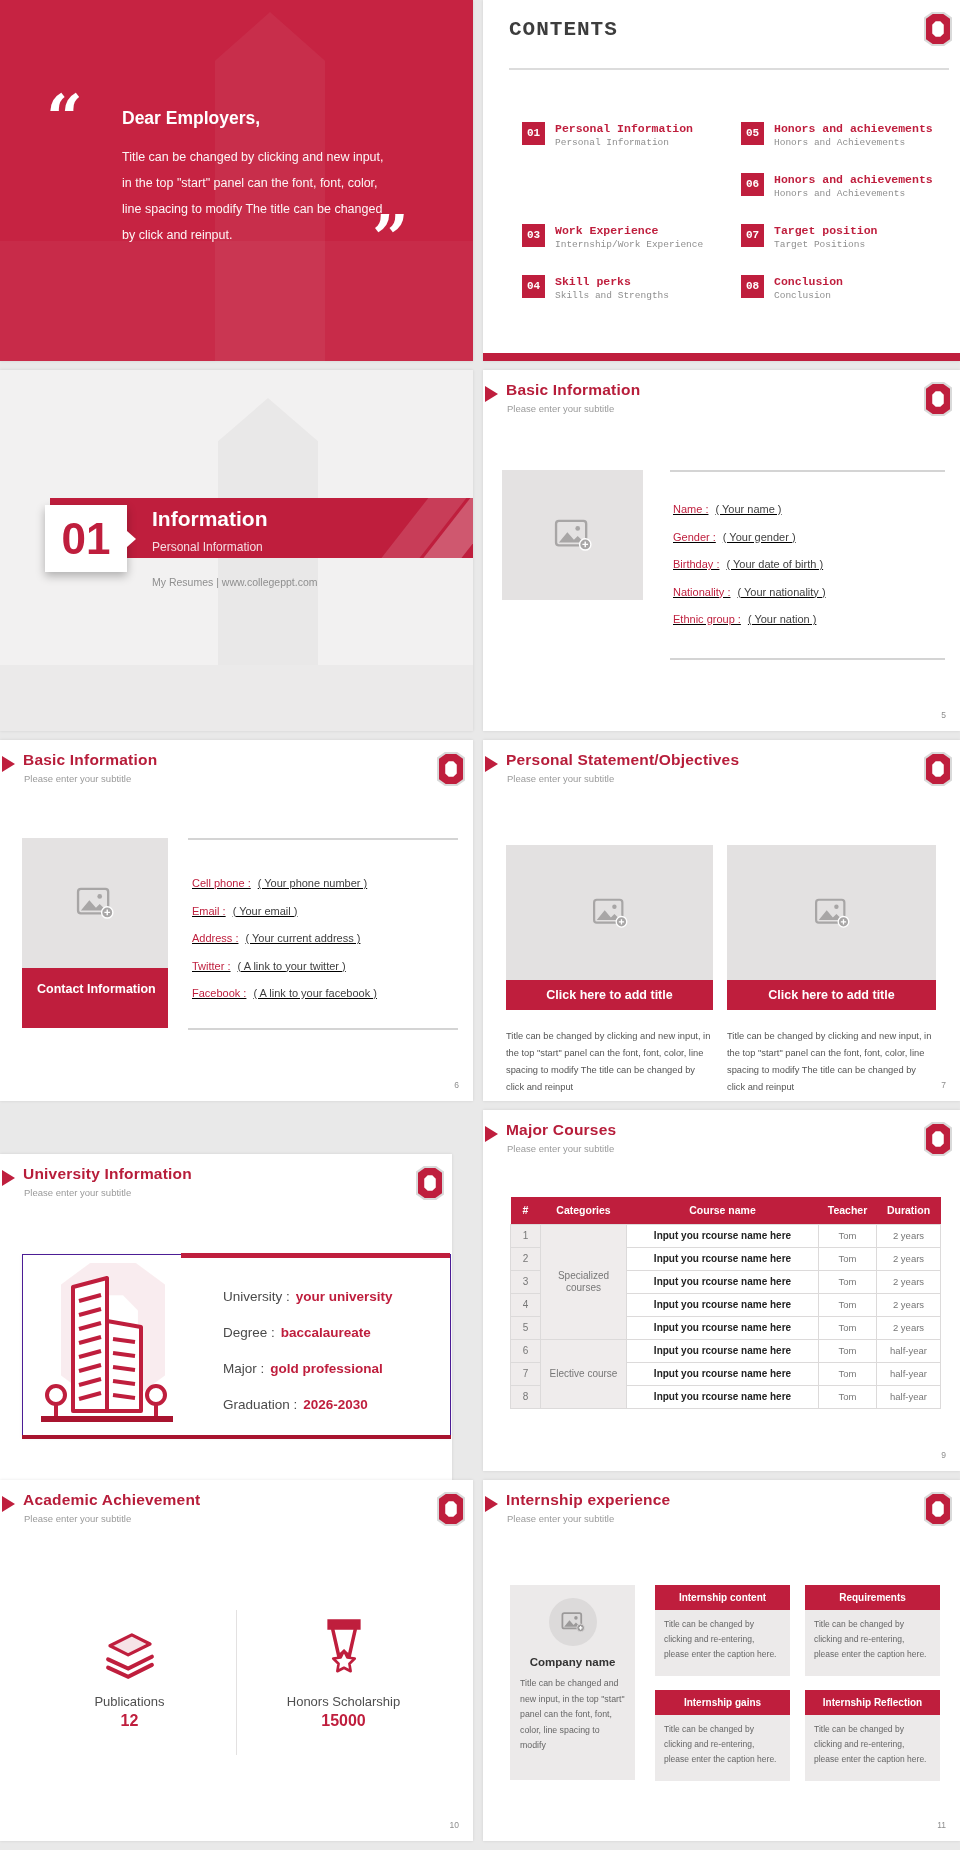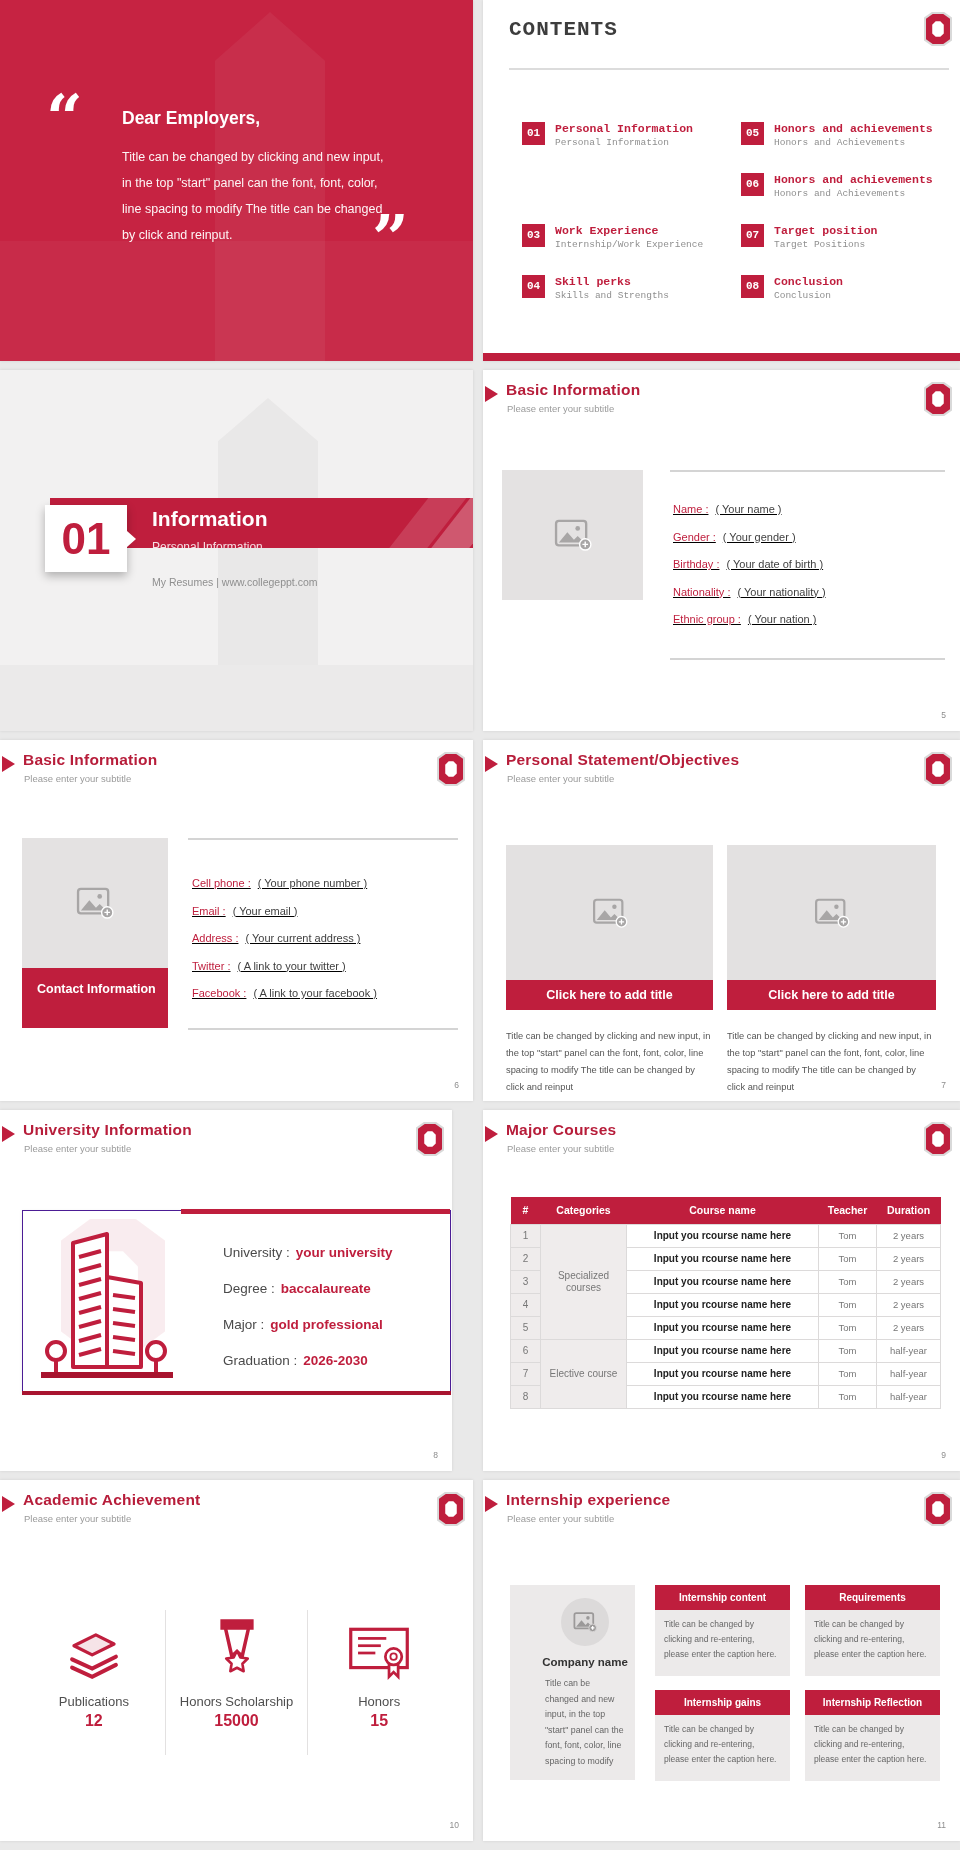--- a/index.html
+++ b/index.html
@@ -7,21 +7,21 @@
   .page { position:relative; width:960px; height:1850px; background:#e9e9e9; overflow:hidden; }
   .slide { position:absolute; background:#fff; overflow:hidden; box-shadow:0 0 3px rgba(0,0,0,.10); }
 
   
   .s1  { left:0;   top:0;    width:473px; height:361px; background:#c62342; }
   .s2  { left:483px; top:0;    width:477px; height:361px;font-family:Liberation Mono, monospace; }
   .s3  { left:0;   top:370px;  width:473px; height:361px; background:#f2f1f1; }
   .s4  { left:483px; top:370px; width:477px; height:361px; }
   .s5  { left:0;   top:740px;  width:473px; height:361px; }
   .s6  { left:483px; top:740px; width:477px; height:361px; }
-  .s7  { left:0;   top:1110px; width:452px; height:361px; }
+  .s7  { left:0;   top:1154px; width:452px; height:361px; }
   .s8  { left:483px; top:1110px; width:477px; height:361px; }
   .s9  { left:0;   top:1480px; width:473px; height:361px; }
   .s10 { left:483px; top:1480px; width:477px; height:361px; }
 
   
   .block-o { position:absolute; width:24px; height:30px; }
   .block-o .o-ring  { position:absolute; inset:-2px; background:#d9d9d9;
       clip-path:polygon(28% 0,72% 0,100% 16%,100% 84%,72% 100%,28% 100%,0 84%,0 16%); }
   .block-o .o-outer { position:absolute; inset:0; background:#bf1e3d;
       clip-path:polygon(28% 0,72% 0,100% 16%,100% 84%,72% 100%,28% 100%,0 84%,0 16%); }
@@ -52,21 +52,21 @@
   .c-num   { position:absolute; left:0; top:0; width:23px; height:23px; background:#bf1e3d; color:#fff;
              font-size:11px; font-weight:bold; text-align:center; line-height:23px; }
   .c-it    { position:absolute; left:33px; top:0; font-size:11.5px; font-weight:bold; color:#bf1e3d; white-space:nowrap; }
   .c-is    { position:absolute; left:33px; top:15px; font-size:9.5px; color:#8f8f8f; white-space:nowrap; }
   .c-bar   { position:absolute; left:0; bottom:0; width:100%; height:8px; background:#bf1e3d; }
 
   
   .s3-tower { position:absolute; left:218px; top:28px; width:100px; height:333px;
       background:#e9e8e8; clip-path:polygon(50% 0,100% 13%,100% 100%,0 100%,0 13%); }
   .s3-base { position:absolute; left:0; bottom:0; width:100%; height:66px; background:#ebeaea; }
-  .banner { position:absolute; left:50px; right:0; top:128px; height:50px; background:#bf1e3d; overflow:hidden; }
+  .banner { position:absolute; left:50px; right:0; top:128px; height:60px; background:#bf1e3d; overflow:hidden; }
   .bn-dec1 { position:absolute; right:34px; top:-5px; width:38px; height:80px; background:rgba(255,255,255,.14); transform:skewX(-38deg); }
   .bn-dec2 { position:absolute; right:-8px; top:-5px; width:38px; height:80px; background:rgba(255,255,255,.26); transform:skewX(-38deg); }
   .bn-title { position:absolute; left:102px; top:9px; font-size:21px; font-weight:bold; color:#fff; }
   .bn-sub   { position:absolute; left:102px; top:42px; font-size:12px; color:#f6dde2; }
   .numbox { position:absolute; left:45px; top:135px; width:82px; height:67px; background:#fff; box-shadow:0 4px 9px rgba(0,0,0,.28); }
   .numbox::after { content:""; position:absolute; right:-9px; top:26px; width:0; height:0;
       border-left:9px solid #fff; border-top:8px solid transparent; border-bottom:8px solid transparent; }
   .numbox span { display:block; text-align:center; line-height:67px; font-size:44px; font-weight:bold; color:#bf1e3d; }
   .sec-footer { position:absolute; left:152px; top:206px; font-size:10.5px; color:#8f8f8f; }
 
@@ -110,21 +110,21 @@
 
   
   .ach-wrap { position:absolute; left:23px; right:23px; top:130px; height:145px; display:flex; }
   .ach-col { flex:1; display:flex; flex-direction:column; align-items:center; }
   .ach-col + .ach-col { border-left:1px solid #e3e1e1; }
   .ach-icon { height:72px; display:flex; align-items:flex-end; }
   .ach-label { margin-top:12px; font-size:13px; color:#4f4f4f; }
   .ach-value { margin-top:3px; font-size:16px; font-weight:bold; color:#bf1e3d; }
 
   
-  .co-card { position:absolute; left:27px; top:105px; width:125px; height:195px; background:#eceaea; text-align:center;padding-left:25px; }
+  .co-card { position:absolute; left:27px; top:105px; width:125px; height:195px; background:#eceaea; text-align:center; }
   .co-circle { margin:13px auto 0; width:48px; height:48px; border-radius:50%; background:#dcdada;
       display:flex; align-items:center; justify-content:center; }
   .co-name { margin-top:10px; font-size:11.5px; font-weight:bold; color:#333; }
   .co-body { margin:8px 10px 0; text-align:left; font-size:8.8px; line-height:15.5px; color:#666; }
   .in-card { position:absolute; width:135px; }
   .in-head { height:25px; background:#bf1e3d; color:#fff; font-size:10px; font-weight:bold; text-align:center; line-height:25px; }
   .in-body { height:66px; background:#eceaea; padding:7px 9px; font-size:8.5px; line-height:15px; color:#666; }
 </style>
 </head>
 <body>
@@ -470,35 +470,20 @@
         <div class="ach-icon">
           <svg width="56" height="66" viewBox="0 0 64 72">
             <path d="M19 13 L26 44 L32 39 L38 44 L45 13" fill="none" stroke="#bf1e3d" stroke-width="4"></path>
             <rect x="13" y="2" width="38" height="12" fill="#bf1e3d"></rect>
             <path d="M32 38 l3.8 7.7 8.5 1.2 -6.1 6 1.4 8.5 -7.6 -4 -7.6 4 1.4 -8.5 -6.1 -6 8.5 -1.2 z" fill="#fff" stroke="#bf1e3d" stroke-width="3" stroke-linejoin="round"></path>
           </svg>
         </div>
         <div class="ach-label">Honors Scholarship</div>
         <div class="ach-value">15000</div>
       </div>
-      <div class="ach-col">
-        <div class="ach-icon">
-          <svg width="62" height="58" viewBox="0 0 68 60">
-            <rect x="3" y="4" width="62" height="42" fill="#fff" stroke="#bf1e3d" stroke-width="3.5"></rect>
-            <line x1="11" y1="14" x2="42" y2="14" stroke="#bf1e3d" stroke-width="3"></line>
-            <line x1="11" y1="22" x2="36" y2="22" stroke="#bf1e3d" stroke-width="3"></line>
-            <line x1="11" y1="30" x2="30" y2="30" stroke="#bf1e3d" stroke-width="3"></line>
-            <path d="M45 42 v14 l5 -5 5 5 v-14" fill="#fff" stroke="#bf1e3d" stroke-width="3"></path>
-            <circle cx="50" cy="34" r="9" fill="#fff" stroke="#bf1e3d" stroke-width="3"></circle>
-            <circle cx="50" cy="34" r="3.5" fill="none" stroke="#bf1e3d" stroke-width="2"></circle>
-          </svg>
-        </div>
-        <div class="ach-label">Honors</div>
-        <div class="ach-value">15</div>
-      </div>
     </div>
     <div class="pageno">10</div>
   </div>
 
   <div class="slide s10">
     <div class="hdr-tri"></div>
     <div class="hdr-title">Internship experience</div>
     <div class="hdr-sub">Please enter your subtitle</div>
     <div class="block-o hdr-o">
         <div class="o-ring"></div>

